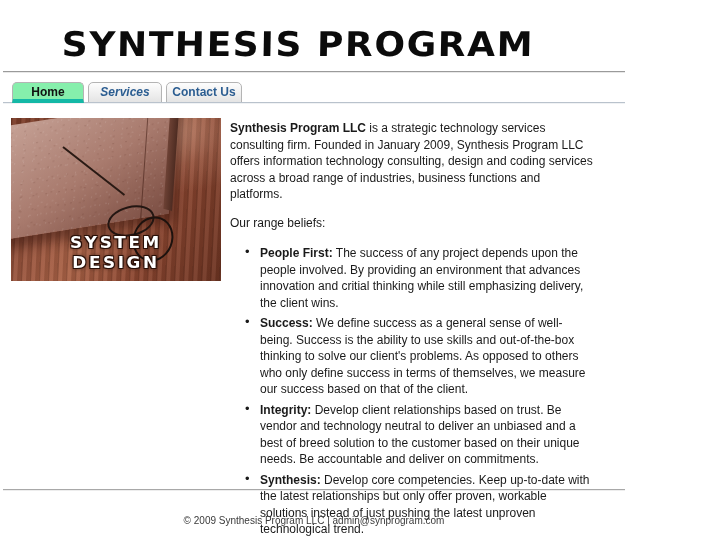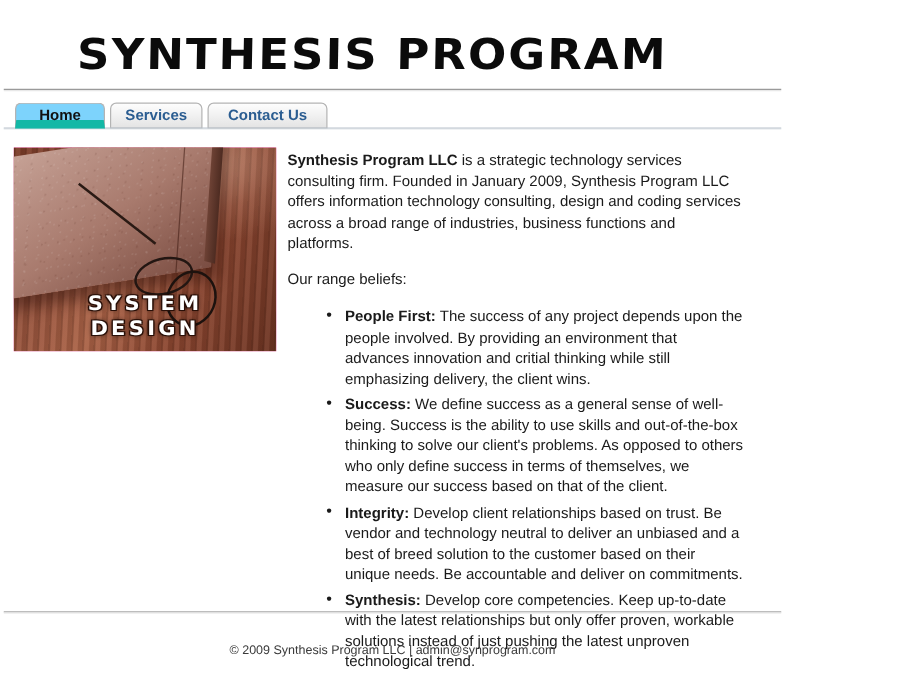--- a/index.html
+++ b/index.html
@@ -79,28 +79,28 @@
     text-align: center;
     white-space: nowrap;
     cursor: pointer;
   }
   .tab.inactive {
     background: linear-gradient(to bottom, #fdfdfd 0%, #f2f2f2 45%, #e4e4e4 100%);
     color: #2b5d91;
     border-bottom: 1px solid #b4b4b4;
   }
   .tab.active {
-    background: #7dd3fc;
+    background: #86efac;
     color: #111111;
-    border-bottom: 7px solid #14b8a6;
+    border-bottom: 4px solid #14b8a6;
     z-index: 5;
   }
   #tab-0 { left: 12px;  width: 72px; }
-  #tab-1 { left: 88px;  width: 74px; }
-  #tab-2 { left: 166px; width: 96px; }
+  #tab-1 { left: 88px;  width: 74px; font-style: italic; }
+  #tab-2 { left: 166px; width: 76px; }
 
   .tab-rule {
     position: absolute;
     left: 3px;
     top: 102px;
     width: 622px;
     height: 0;
     border-top: 1px solid #b9c2cc;
     border-bottom: 1px solid #f0f2f4;
     z-index: 1;
@@ -249,21 +249,21 @@
   }
   .textcol strong { font-weight: bold; }
 
   ul.beliefs {
     margin: 0;
     padding: 0 0 0 30px;
     list-style: none;
   }
   ul.beliefs li {
     position: relative;
-    margin: 0 0 4px 16px;
+    margin: 0 0 4px 0;
     padding: 0;
     line-height: 16.5px;
   }
   ul.beliefs li::before {
     content: "\2022";
     position: absolute;
     left: -15px;
     top: -1px;
     font-size: 13px;
     color: #1a1a1a;

